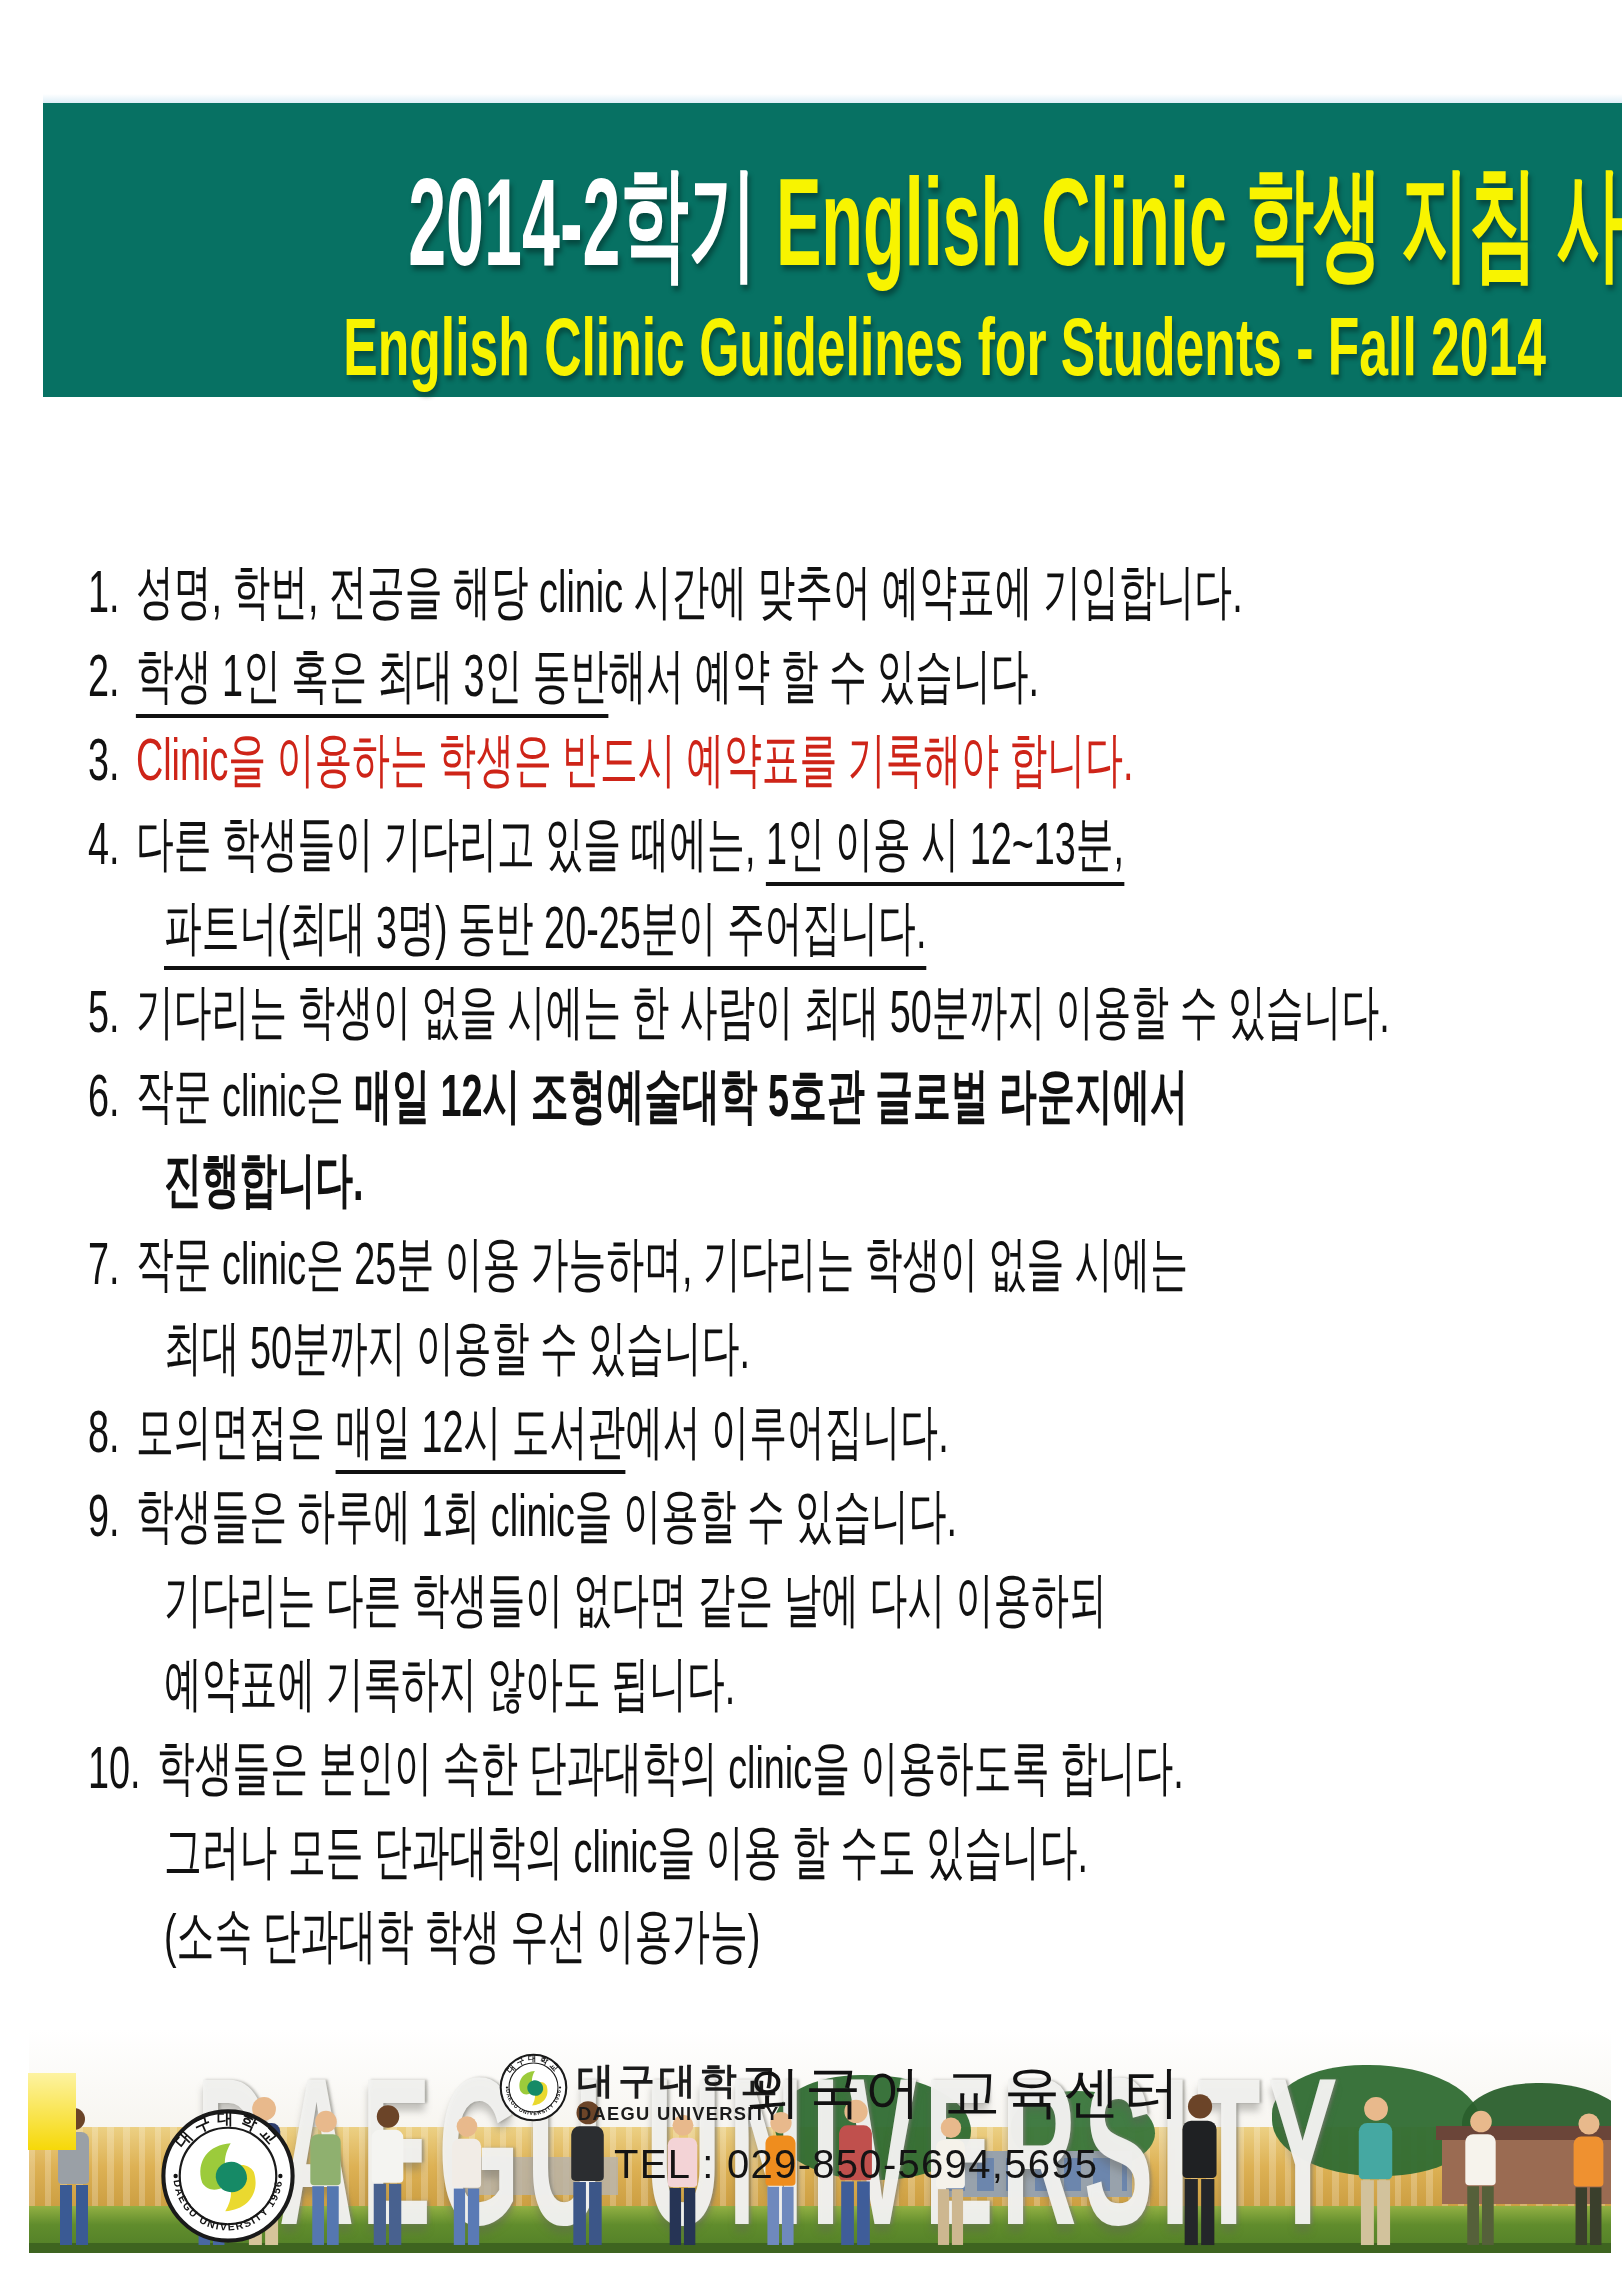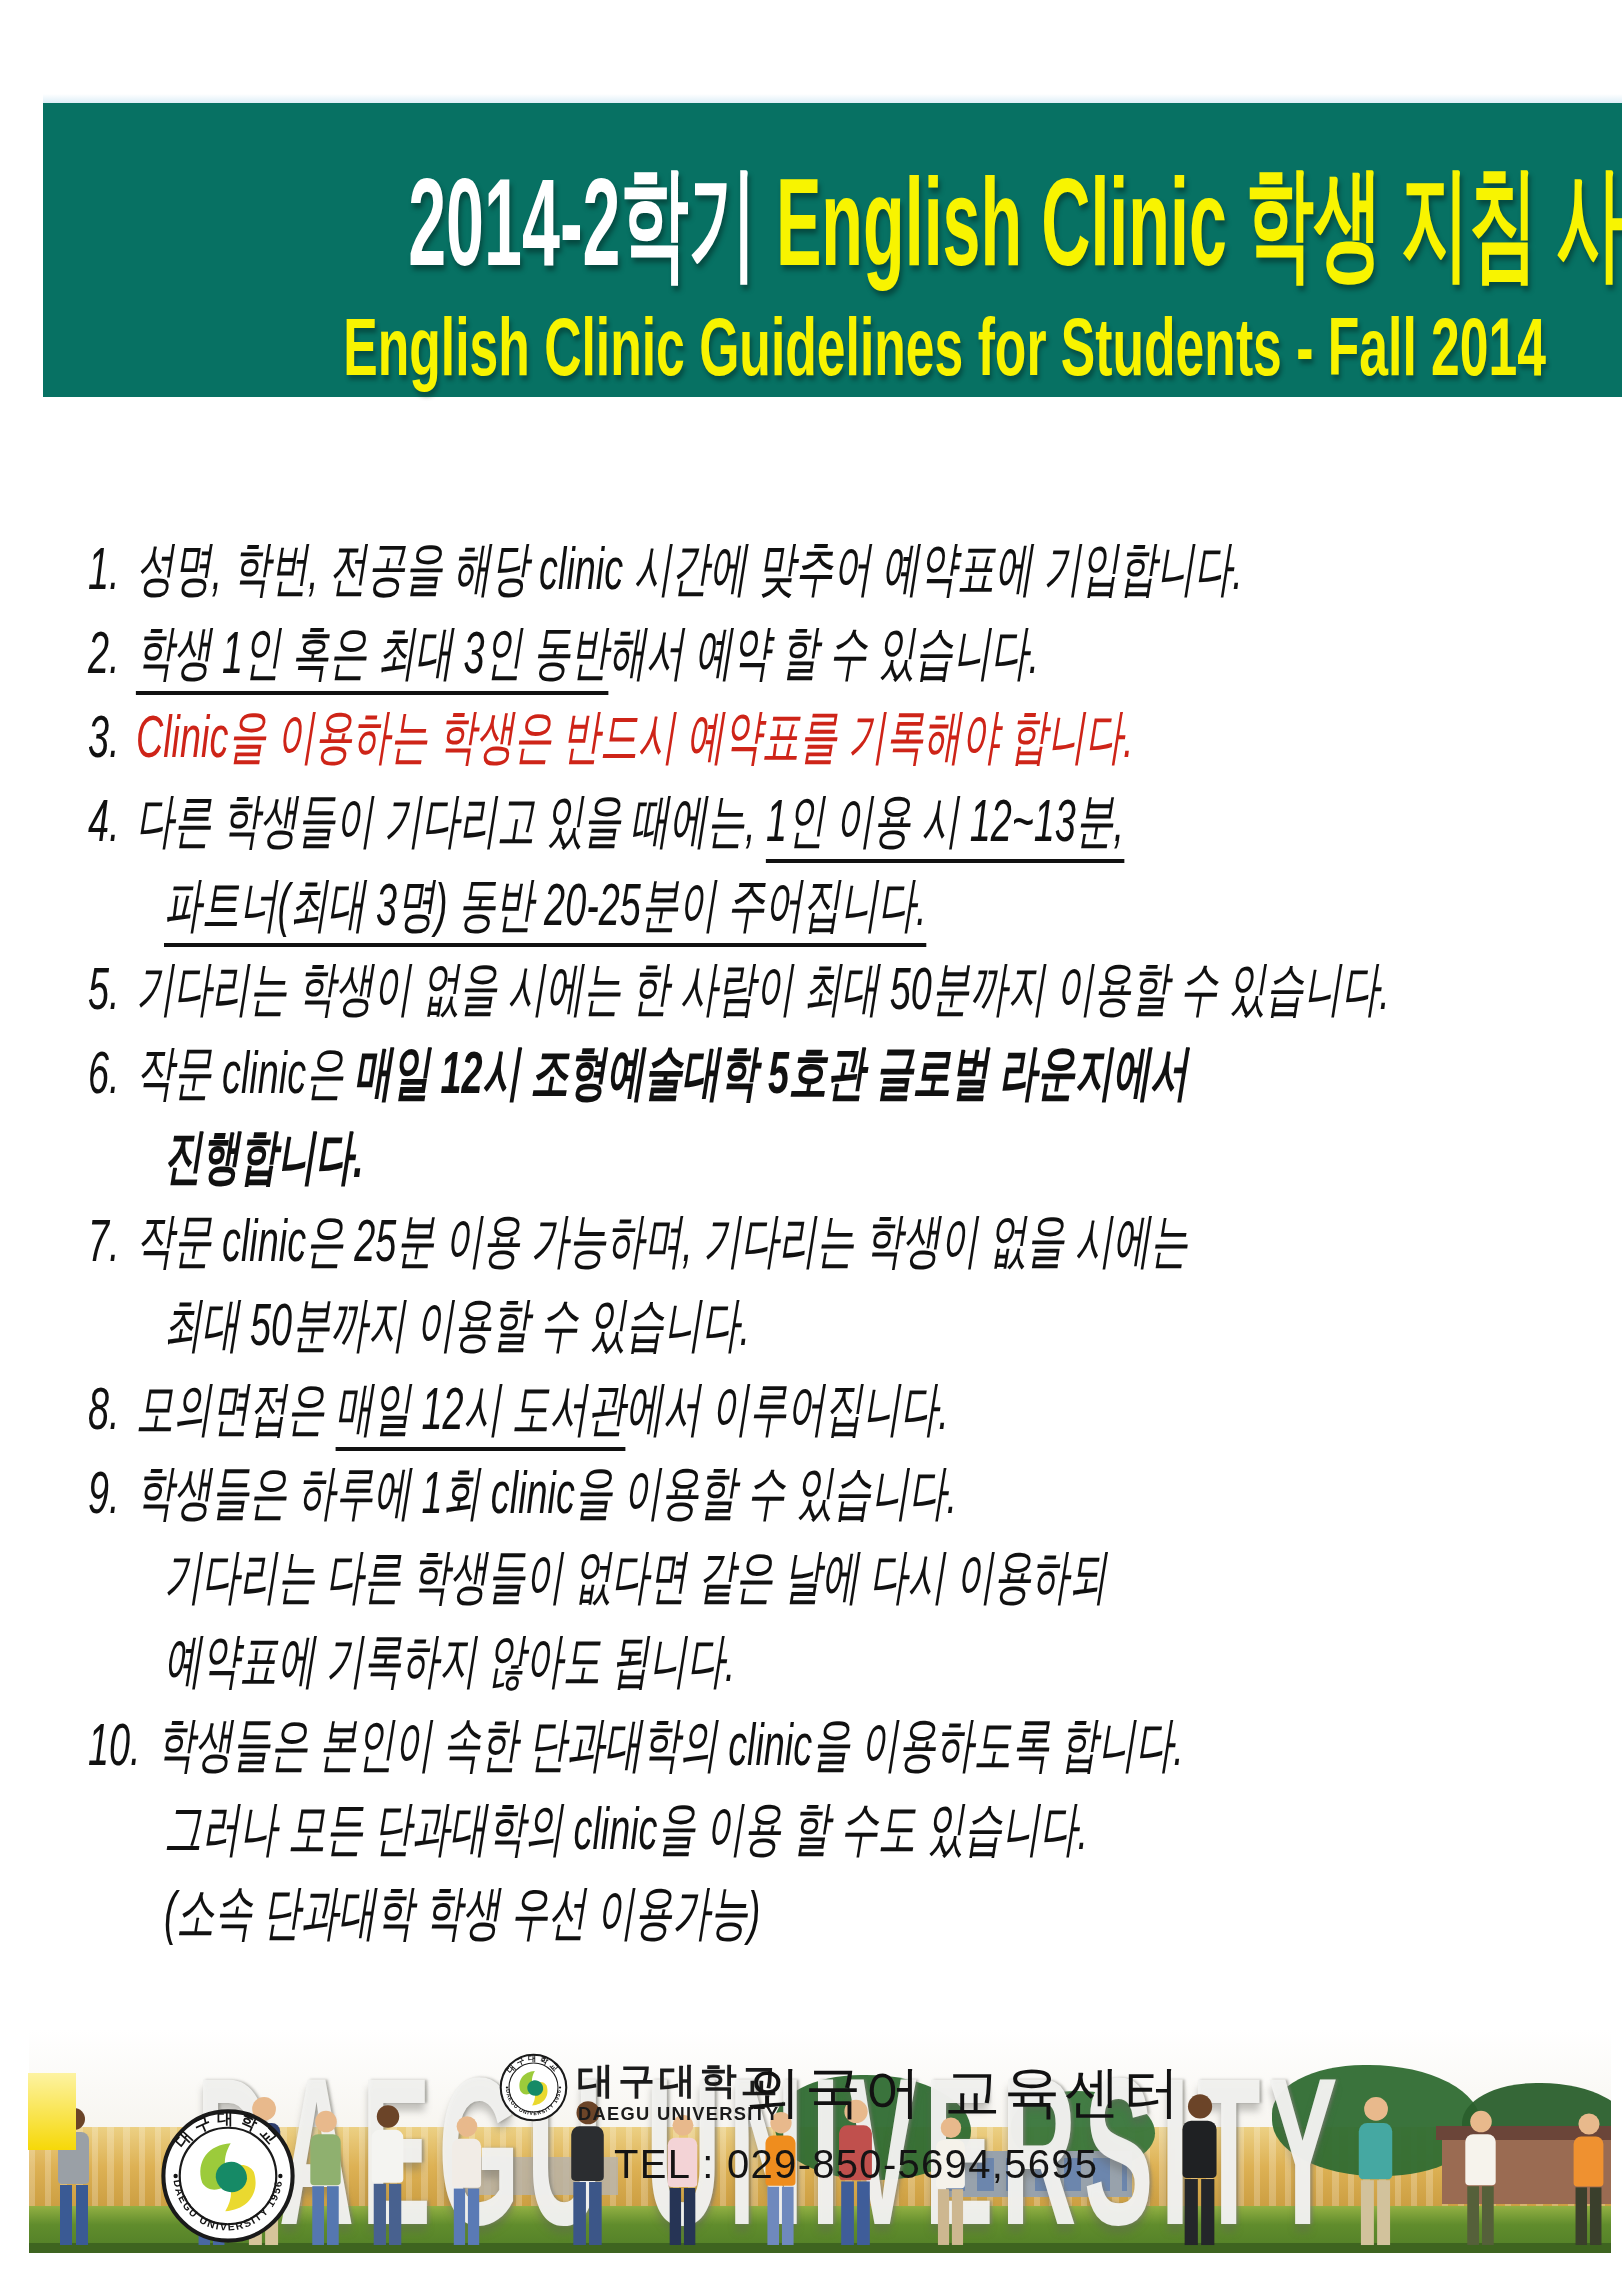--- a/index.html
+++ b/index.html
@@ -24,21 +24,21 @@
     text-shadow:3.9px 5.2px 6.5px rgba(0,0,0,.35);
   }
   .b1 .hl{color:var(--title_yellow,#f8f400);}
   .b2{
     margin-top:7.9px;font-size:82px;line-height:93px;font-weight:bold;
     transform:scaleX(.63);transform-origin:50% 50%;white-space:nowrap;
     color:var(--title_yellow,#f8f400);
     text-shadow:3.3px 4.6px 5.9px rgba(0,0,0,.3);
   }
   
-  .guidelines{position:absolute;left:88px;top:527px;width:1518px;font-style:italic;}
+  .guidelines{position:absolute;left:88px;top:550px;width:1518px;}
   .gl-line{
     font-size:60px;line-height:84px;white-space:nowrap;
     transform:scaleX(.63);transform-origin:0 50%;
     color:var(--text_black,#111111);
   }
   .gl-num{display:inline-block;margin-right:26px;}
   .indent{margin-left:76px;}
   .seg-u{border-bottom:4.6px solid currentColor;padding-bottom:5.2px;}
   .seg-r{color:var(--highlight_red,#ce2418);}
   .seg-b{font-weight:700;}

